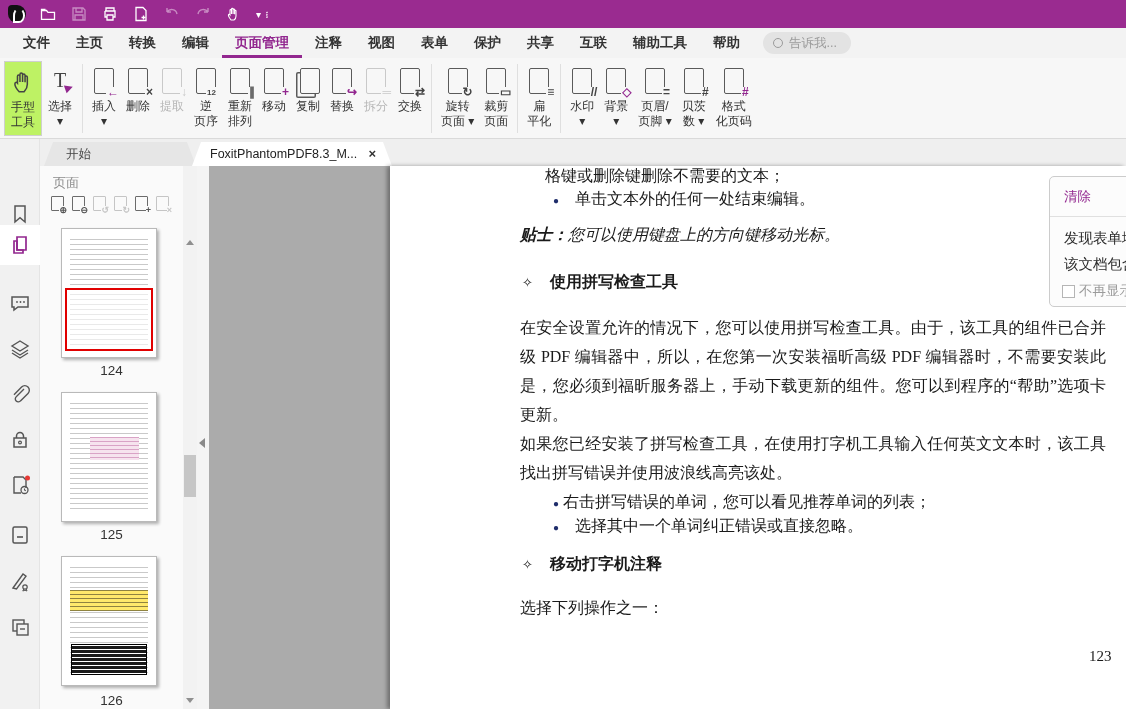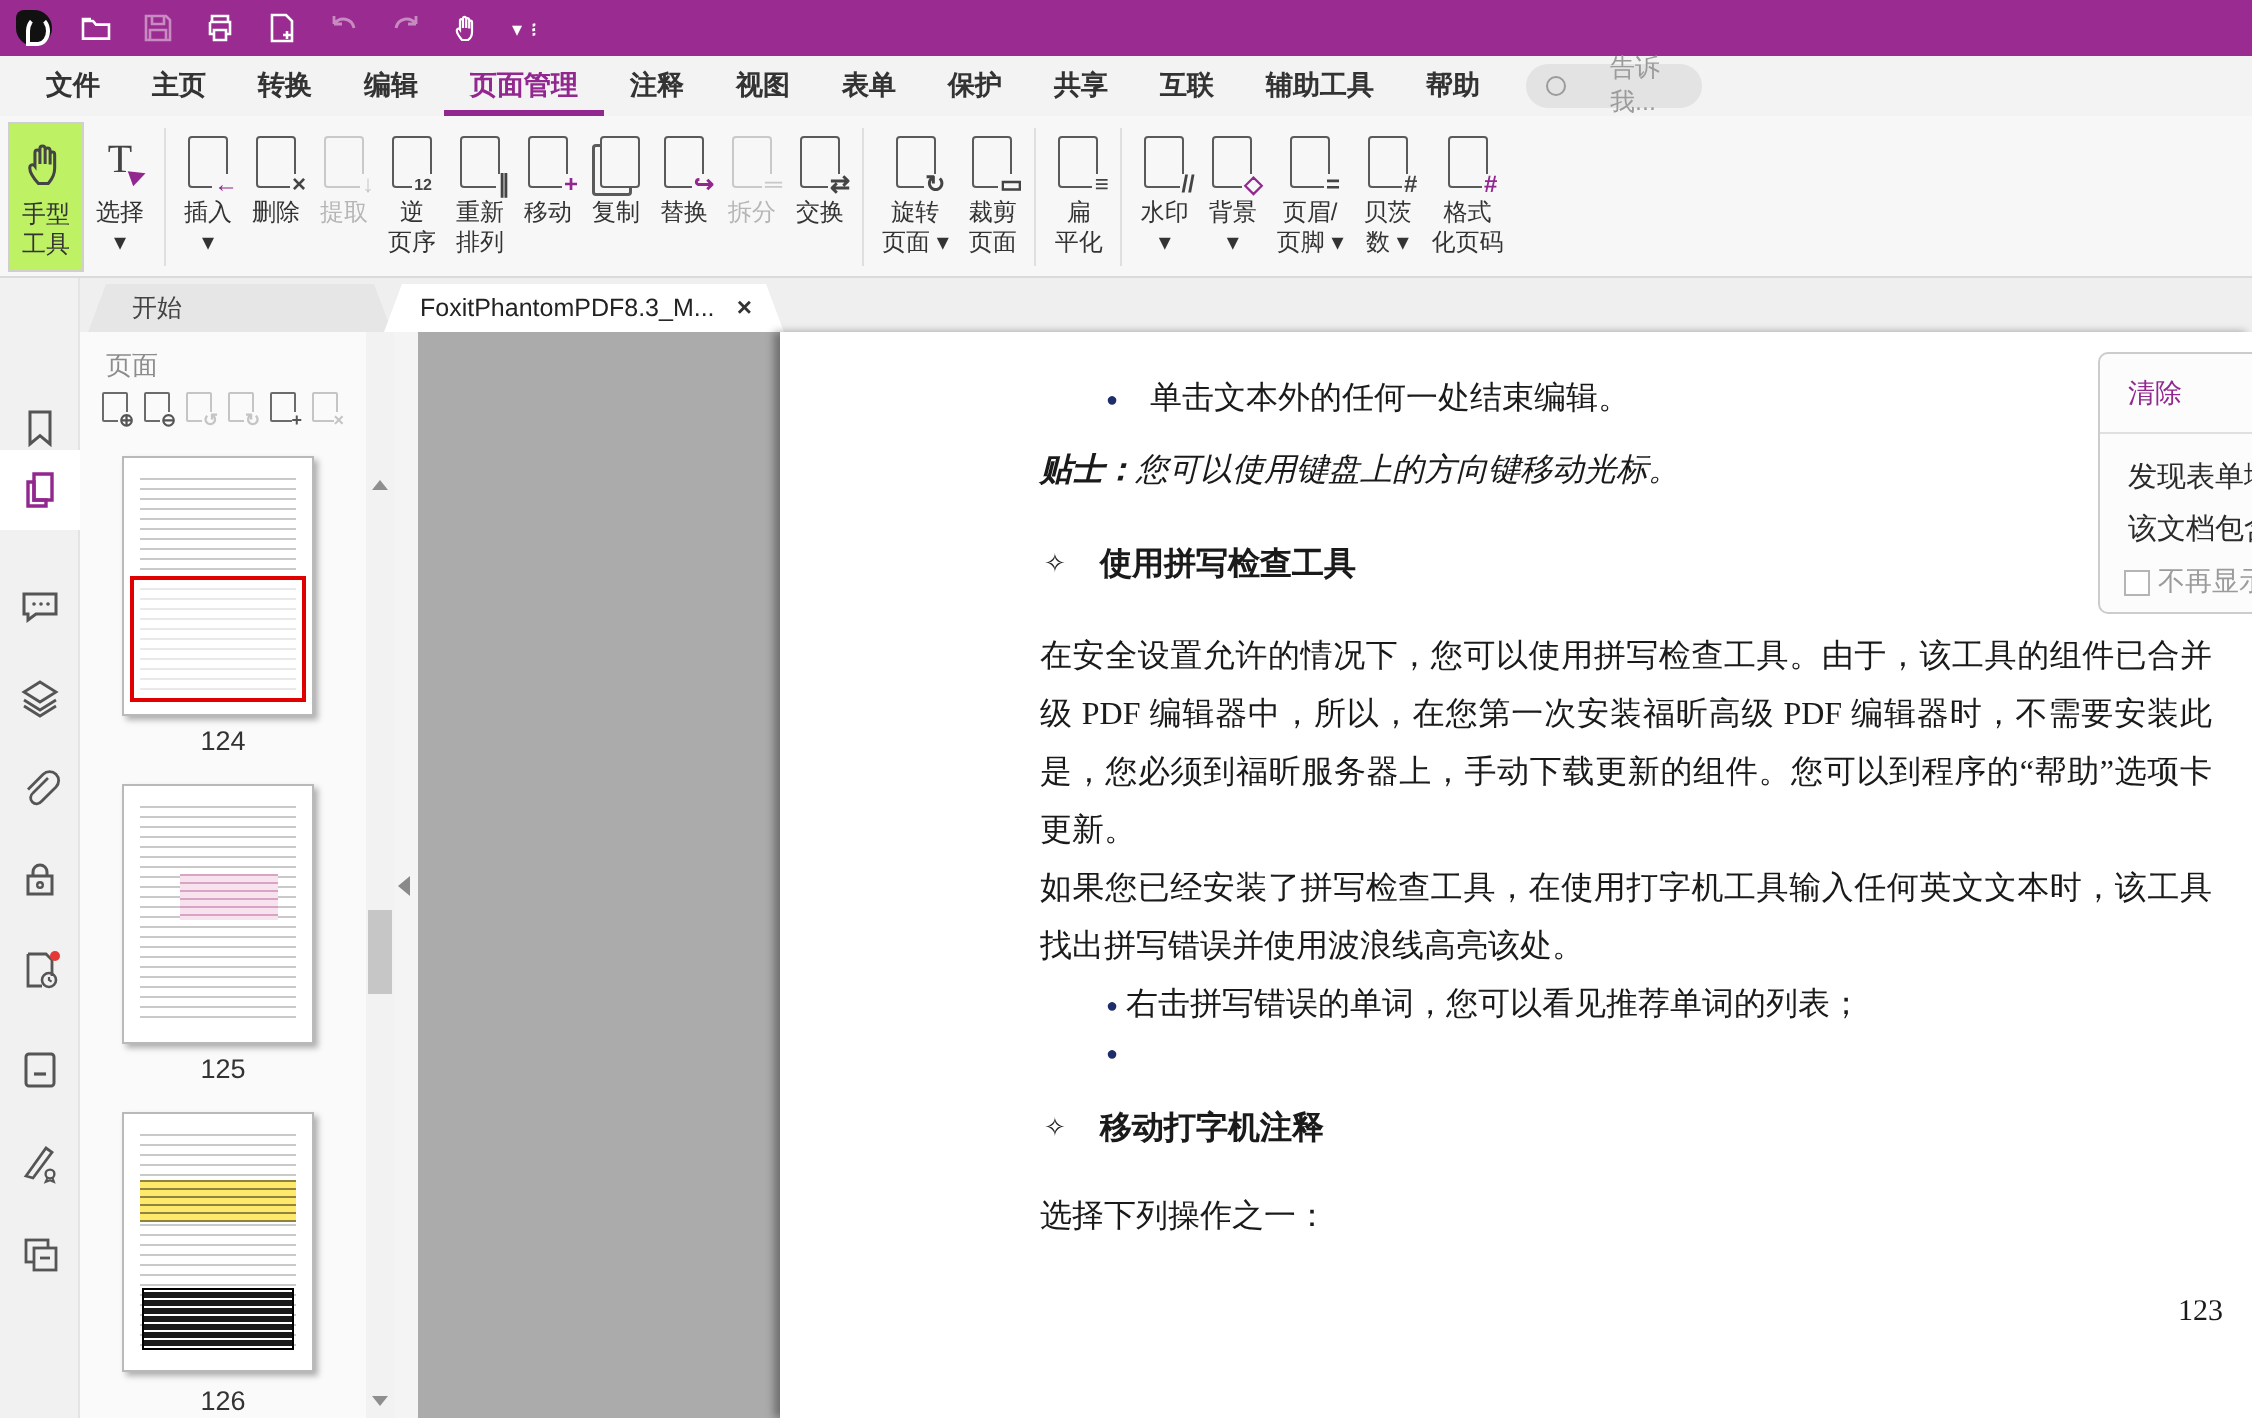--- a/index.html
+++ b/index.html
@@ -19,21 +19,21 @@
   .qcaret { color:#fff; font-size:10px; letter-spacing:1px; }
   .wtitle { position:absolute; left:575px; top:0; height:28px; line-height:28px;
             color:#fff; font-size:13px; white-space:nowrap; }
 
   
   .menubar { position:absolute; left:0; top:28px; width:1126px; height:30px; background:#F3F3F3;
              display:flex; align-items:center; padding-left:10px; }
   .mitem { padding:0 13px; font-size:13.5px; font-weight:700; color:#333; height:30px; line-height:29px; white-space:nowrap; }
   .mitem.active { color:#92278F; box-shadow:inset 0 -3px 0 #92278F; }
   .tellme { margin-left:10px; width:88px; height:22px; border-radius:11px; background:#E3E3E3;
-            display:flex; align-items:center; gap:22px; padding:0 10px; color:#9B9B9B; font-size:12.5px; }
+            display:flex; align-items:center; gap:6px; padding:0 10px; color:#9B9B9B; font-size:12.5px; }
   .lens { width:10px; height:10px; border:1.5px solid #9B9B9B; border-radius:50%; flex:0 0 auto; }
 
   
   .ribbon { position:absolute; left:0; top:58px; width:1126px; height:81px; background:#F7F7F7;
             border-bottom:1px solid #DADADA; display:flex; align-items:stretch; padding:3px 0 2px 4px; }
   .rbtn { display:flex; flex-direction:column; align-items:center; justify-content:flex-start;
           padding:2px 5px 0; font-size:12px; line-height:15px; color:#333; text-align:center; white-space:nowrap; }
   .rbtn .ric { height:36px; display:flex; align-items:center; justify-content:center; }
   .rbtn.sel { background:#bef264; border:1px solid #CFCFCF; }
   .rbtn.dis { color:#B6B6B6; }
@@ -476,39 +476,41 @@
   <span class="arr dn"></span>
 </div>
 
 <div class="split">
   <span class="collapse"></span>
 </div>
 
 <div class="docarea">
   <div class="page"></div>
 
+  <div class="dl" style="left:336px; top:0px;">格键或删除键删除不需要的文本；</div>
   <div class="dl" style="left:344px; top:24px;"><span class="blt">●</span></div>
   <div class="dl" style="left:366px; top:23px;">单击文本外的任何一处结束编辑。</div>
 
   <div class="dl tip" style="left:311px; top:59px;"><b><i>贴士：</i></b><i>您可以使用键盘上的方向键移动光标。</i></div>
 
   <div class="dl" style="left:313px; top:107px;"><span class="dmd">✧</span></div>
   <div class="dl hd" style="left:341px; top:106px;">使用拼写检查工具</div>
 
   <div class="dl just" style="left:311px; top:152px;">在安全设置允许的情况下，您可以使用拼写检查工具。由于，该工具的组件已合并进福昕高</div>
   <div class="dl just" style="left:311px; top:181px;">级 PDF 编辑器中，所以，在您第一次安装福昕高级 PDF 编辑器时，不需要安装此工具。但</div>
   <div class="dl just" style="left:311px; top:210px;">是，您必须到福昕服务器上，手动下载更新的组件。您可以到程序的“帮助”选项卡下检查</div>
   <div class="dl just shortln" style="left:311px; top:239px;">更新。</div>
 
   <div class="dl just" style="left:311px; top:268px;">如果您已经安装了拼写检查工具，在使用打字机工具输入任何英文文本时，该工具将会尝试</div>
   <div class="dl just shortln" style="left:311px; top:297px;">找出拼写错误并使用波浪线高亮该处。</div>
 
   <div class="dl" style="left:344px; top:327px;"><span class="blt">●</span></div>
   <div class="dl" style="left:354px; top:326px;">右击拼写错误的单词，您可以看见推荐单词的列表；</div>
   <div class="dl" style="left:344px; top:351px;"><span class="blt">●</span></div>
+  <div class="dl" style="left:366px; top:350px;">选择其中一个单词纠正错误或直接忽略。</div>
 
   <div class="dl" style="left:313px; top:389px;"><span class="dmd">✧</span></div>
   <div class="dl hd" style="left:341px; top:388px;">移动打字机注释</div>
 
   <div class="dl" style="left:311px; top:432px;">选择下列操作之一：</div>
 
   <div class="dl" style="left:880px; top:482px; font-size:15px;">123</div>
 </div>
 
 <div class="notif">

